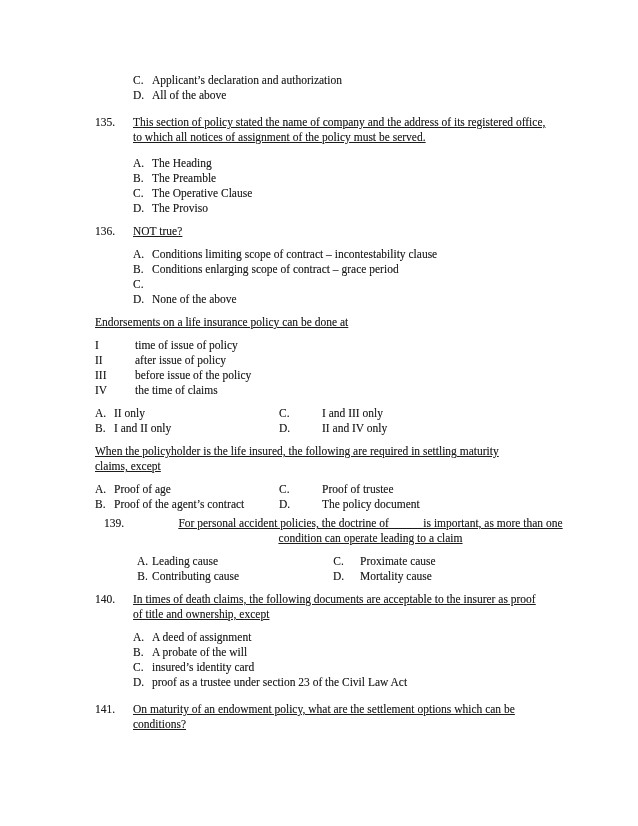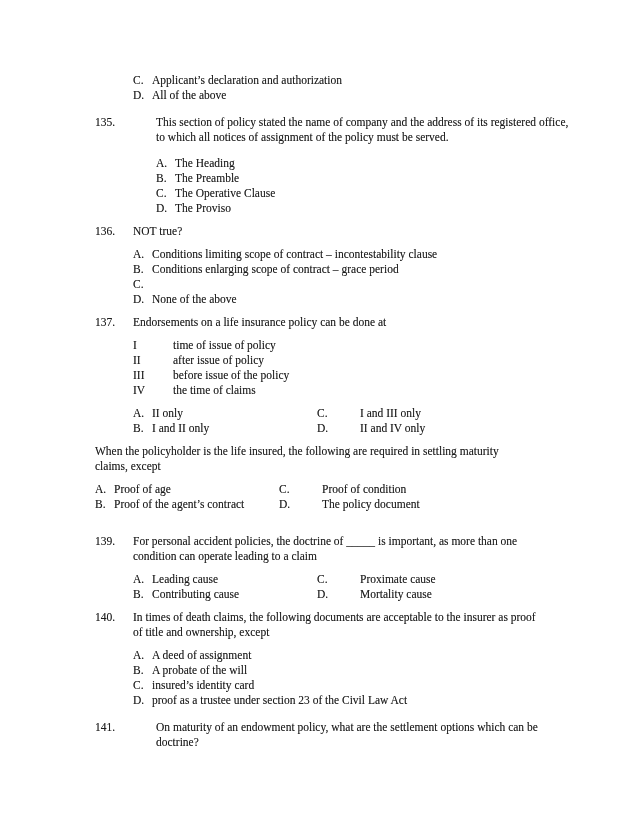--- a/index.html
+++ b/index.html
@@ -14,39 +14,39 @@
     font-size: 11.5px;
     line-height: 15px;
     color: #1c1c1c;
     text-shadow: 0 0 0.5px rgba(40,40,40,0.45);
   }
   .content { padding: 73px 30px 0 95px; }
 
   .block { display: flex; }
   .num { flex: 0 0 38px; width: 38px; }
   .body { flex: 1 1 auto; min-width: 0; }
-  .line { white-space: nowrap; }
+  .line { white-space: nowrap; text-decoration: underline; }
 
   .opts, .romans, .optrows { margin-top: 8px; }
   .opts-late { margin-top: 11px; }
 
   .opt { display: flex; white-space: nowrap; }
   .letter { flex: 0 0 19px; width: 19px; }
 
   .roman { display: flex; white-space: nowrap; }
   .rnum { flex: 0 0 40px; width: 40px; }
 
   .optrow { display: flex; white-space: nowrap; }
   .cell-left { flex: 0 0 184px; width: 184px; display: flex; }
   .cell-right { flex: 1 1 auto; display: flex; }
   .letter2 { flex: 0 0 43px; width: 43px; }
 
   .mt8  { margin-top: 8px; justify-content: space-between; }
-  .mt12 { margin-top: 12px; gap: 23px; }
-  .mt14 { margin-top: 22px; }
+  .mt12 { margin-top: 12px; }
+  .mt14 { margin-top: 4px; text-align: center; }
 </style>
 </head>
 <body>
 
 <div class="page">
   <div class="content">
 
     <section class="block">
       <div class="num"></div>
       <div class="body">
@@ -105,21 +105,20 @@
           </div>
           <div class="opt">
             <span class="letter">D.</span>
             <span>None of the above</span>
           </div>
         </div>
       </div>
     </section>
 
     <section class="block mt8">
-      <div class="num">137.</div>
       <div class="body">
         <div class="line">Endorsements on a life insurance policy can be done at</div>
         <div class="romans">
           <div class="roman">
             <span class="rnum">I</span>
             <span>time of issue of policy</span>
           </div>
           <div class="roman">
             <span class="rnum">II</span>
             <span>after issue of policy</span>
@@ -163,21 +162,21 @@
         <div class="line">When the policyholder is the life insured, the following are required in settling maturity</div>
         <div class="line">claims, except</div>
         <div class="optrows">
           <div class="optrow">
             <div class="cell-left">
               <span class="letter">A.</span>
               <span>Proof of age</span>
             </div>
             <div class="cell-right">
               <span class="letter2">C.</span>
-              <span>Proof of condition</span>
+              <span>Proof of trustee</span>
             </div>
           </div>
           <div class="optrow">
             <div class="cell-left">
               <span class="letter">B.</span>
               <span>Proof of the agent’s contract</span>
             </div>
             <div class="cell-right">
               <span class="letter2">D.</span>
               <span>The policy document</span>
@@ -240,18 +239,18 @@
             <span>proof as a trustee under section 23 of the Civil Law Act</span>
           </div>
         </div>
       </div>
     </section>
 
     <section class="block mt12">
       <div class="num">141.</div>
       <div class="body">
         <div class="line">On maturity of an endowment policy, what are the settlement options which can be</div>
-        <div class="line">doctrine?</div>
+        <div class="line">conditions?</div>
       </div>
     </section>
 
   </div>
 </div>
 
 </body></html>

